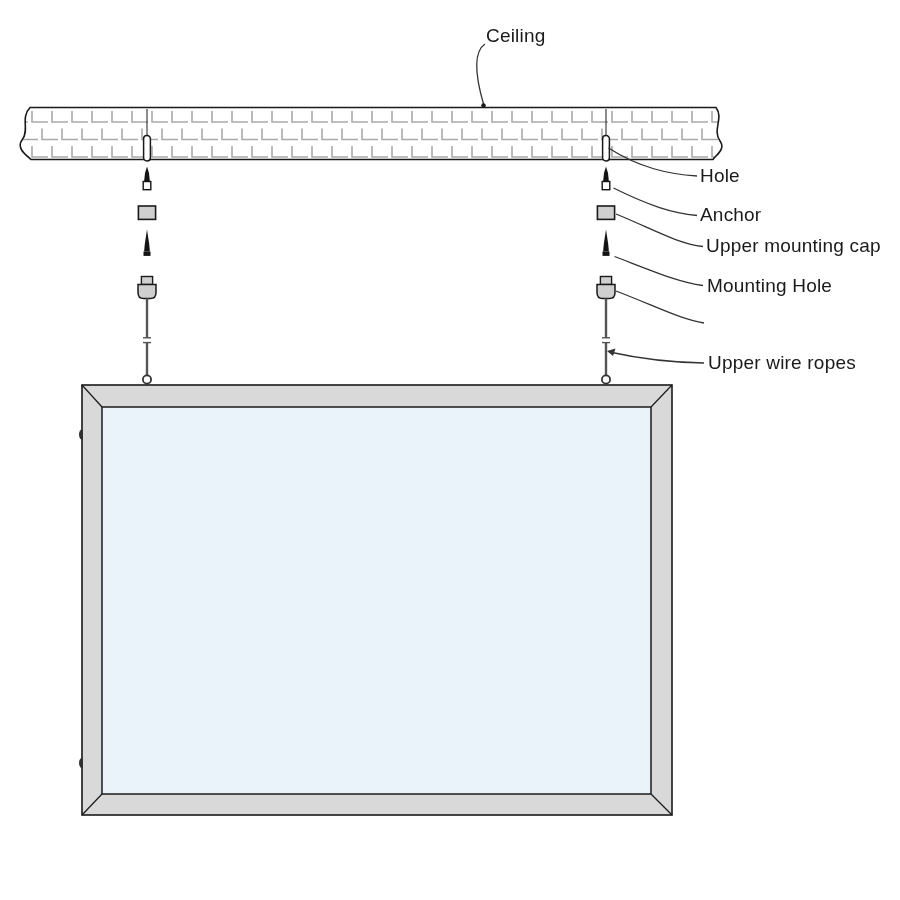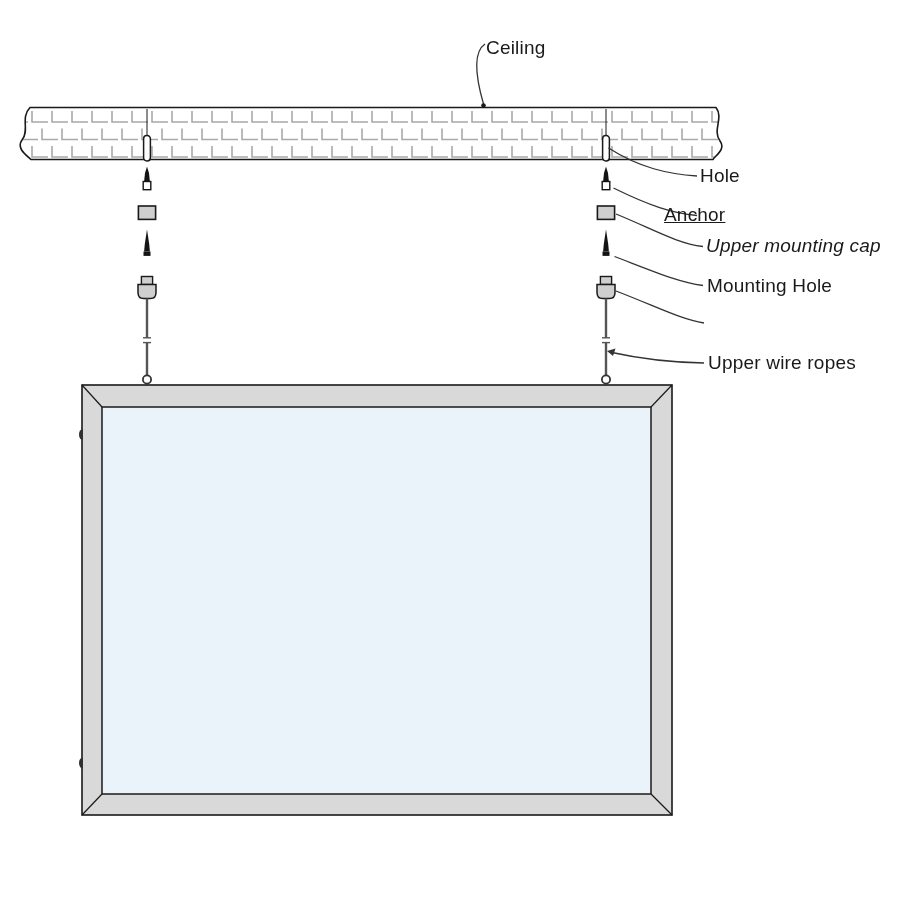--- a/index.html
+++ b/index.html
@@ -123,20 +123,20 @@
       <path d="M613.5,188 C650,206 672,213 697,215.5"></path>
       <path d="M616,214 C655,230 676,243 703,246.5"></path>
       <path d="M614.5,256.5 C655,272 678,282 703,285.5"></path>
       <path d="M616,291 C660,308 680,319 704,323"></path>
       <path d="M612,352.5 C650,361 678,362.5 704,363"></path>
     </g>
     <circle cx="483.5" cy="105.5" r="2.3" fill="#1a1a1a"></circle>
     <polygon points="607,351 615.5,348.5 613,356" fill="#333333"></polygon>
   </svg>
 
-  <div class="lbl" style="left:486px; top:26px;margin-top:12px;">Ceiling</div>
+  <div class="lbl" style="left:486px; top:26px;">Ceiling</div>
   <div class="lbl" style="left:700px; top:166px;">Hole</div>
-  <div class="lbl" style="left:664px; top:205px;text-decoration:underline;">Anchor</div>
-  <div class="lbl" style="left:706px; top:236px;font-style:italic;">Upper mounting cap</div>
+  <div class="lbl" style="left:700px; top:205px;">Anchor</div>
+  <div class="lbl" style="left:706px; top:236px;">Upper mounting cap</div>
   <div class="lbl" style="left:707px; top:276px;">Mounting Hole</div>
   <div class="lbl" style="left:708px; top:353px;">Upper wire ropes</div>
 
 </div>
 
 </body></html>

